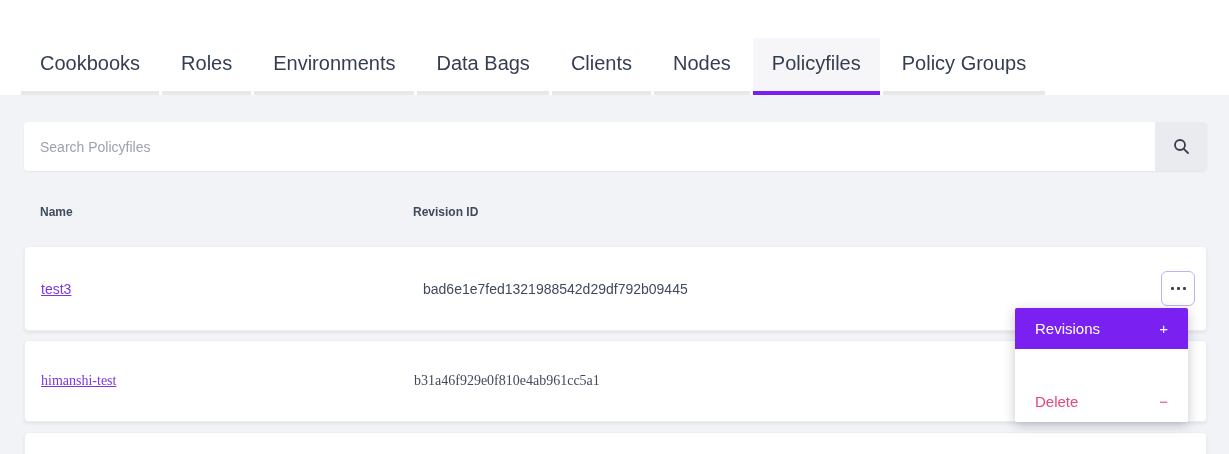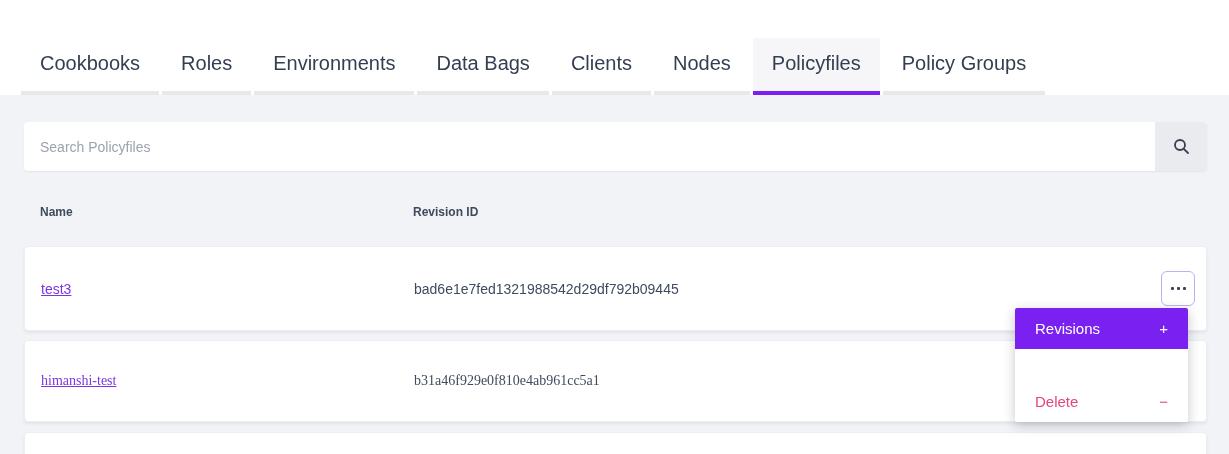--- a/index.html
+++ b/index.html
@@ -61,21 +61,21 @@
   }
 
   
   .row-card {
     display:grid; grid-template-columns:373px 1fr 56px;
     align-items:center;
     background:#ffffff; border:1px solid #edeef2; border-radius:4px;
     box-shadow:0 2px 3px rgba(60,70,90,0.08);
     padding-left:16px;
   }
-  .row-1 { height:85px; margin-bottom:9px; }
+  .row-1 { height:85px; margin-bottom:9px;gap:9px; }
   .row-2 { height:82px; margin-bottom:10px;font-family:Liberation Serif, serif; }
   .row-3 { height:60px; }
 
   .name-link {
     font-size:14px; color:#7a36e0; text-decoration:underline; cursor:pointer;
     justify-self:start;
   }
   .revision-cell { font-size:14px; color:#3f4b5d; line-height:24px; }
   .revision-line { display:block; }
 

